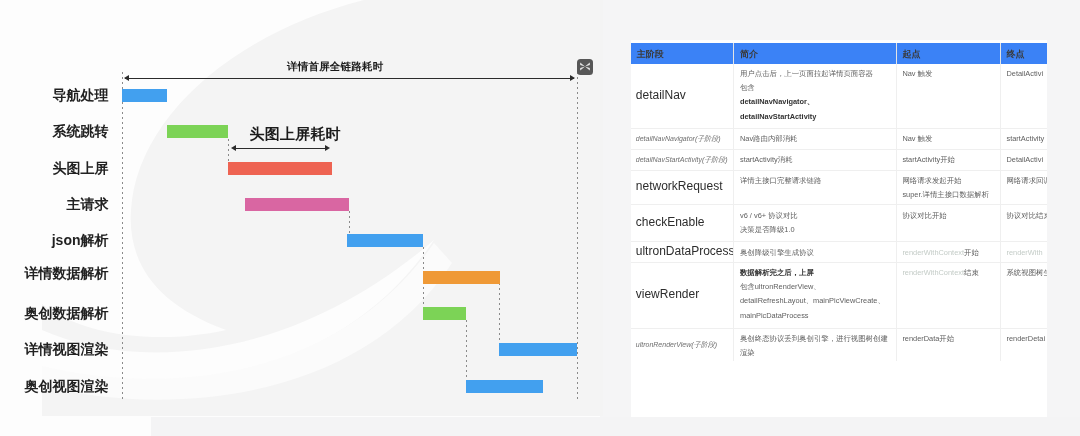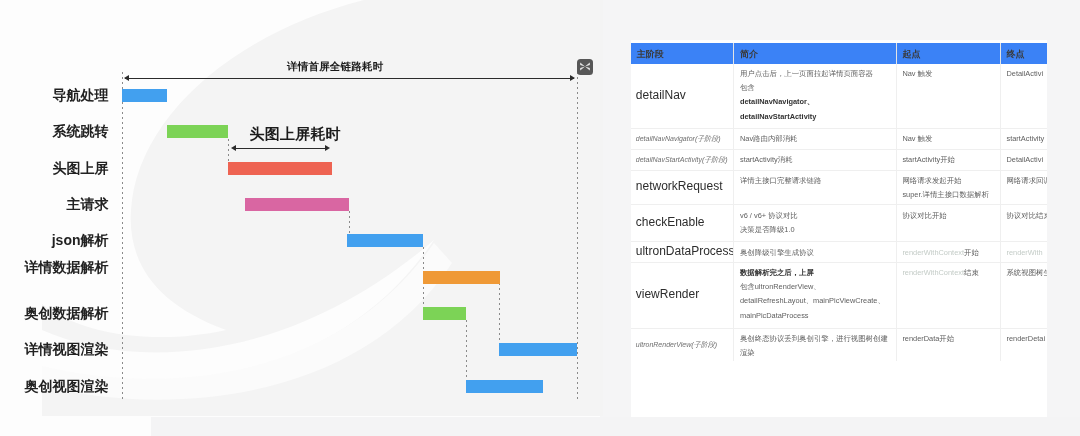--- a/index.html
+++ b/index.html
@@ -89,21 +89,21 @@
       <div class="lbl" style="right:971.5px;top:88.8px">导航处理</div>
       <div class="bar" style="left:167px;top:125.16px;width:61px;height:13px;background:#7cd356"></div>
       <div class="lbl" style="right:971.5px;top:125.16px">系统跳转</div>
       <div class="bar" style="left:228px;top:161.51999999999998px;width:104px;height:13px;background:#ee6352"></div>
       <div class="lbl" style="right:971.5px;top:161.51999999999998px">头图上屏</div>
       <div class="bar" style="left:245px;top:197.88px;width:103.5px;height:13px;background:#d966a2"></div>
       <div class="lbl" style="right:971.5px;top:197.88px">主请求</div>
       <div class="bar" style="left:347px;top:234.24px;width:76px;height:13px;background:#42a0ef"></div>
       <div class="lbl" style="right:971.5px;top:234.24px">json解析</div>
       <div class="bar" style="left:422.5px;top:270.6px;width:77.5px;height:13px;background:#ef9936"></div>
-      <div class="lbl" style="right:971.5px;top:261px">详情数据解析</div>
+      <div class="lbl" style="right:971.5px;top:267px">详情数据解析</div>
       <div class="bar" style="left:422.5px;top:306.96px;width:43px;height:13px;background:#7cd356"></div>
       <div class="lbl" style="right:971.5px;top:306.96px">奥创数据解析</div>
       <div class="bar" style="left:499px;top:343.32px;width:78px;height:13px;background:#42a0ef"></div>
       <div class="lbl" style="right:971.5px;top:343.32px">详情视图渲染</div>
       <div class="bar" style="left:465.5px;top:379.68px;width:77px;height:13px;background:#42a0ef"></div>
       <div class="lbl" style="right:971.5px;top:379.68px">奥创视图渲染</div>
       <div class="expand-btn" style="left:576.9px;top:59.4px;width:15.8px;height:15.2px"><svg width="16" height="15" viewBox="0 0 16 15">
           <path d="M3.2 3.4 L8.0 7.5 L3.2 6.0 Z" fill="#e6e6e6"></path>
           <path d="M12.8 3.4 L8.0 7.5 L12.8 6.0 Z" fill="#e6e6e6"></path>
           <path d="M3.2 11.6 L8.0 7.5 L3.2 9.0 Z" fill="#e6e6e6"></path>

